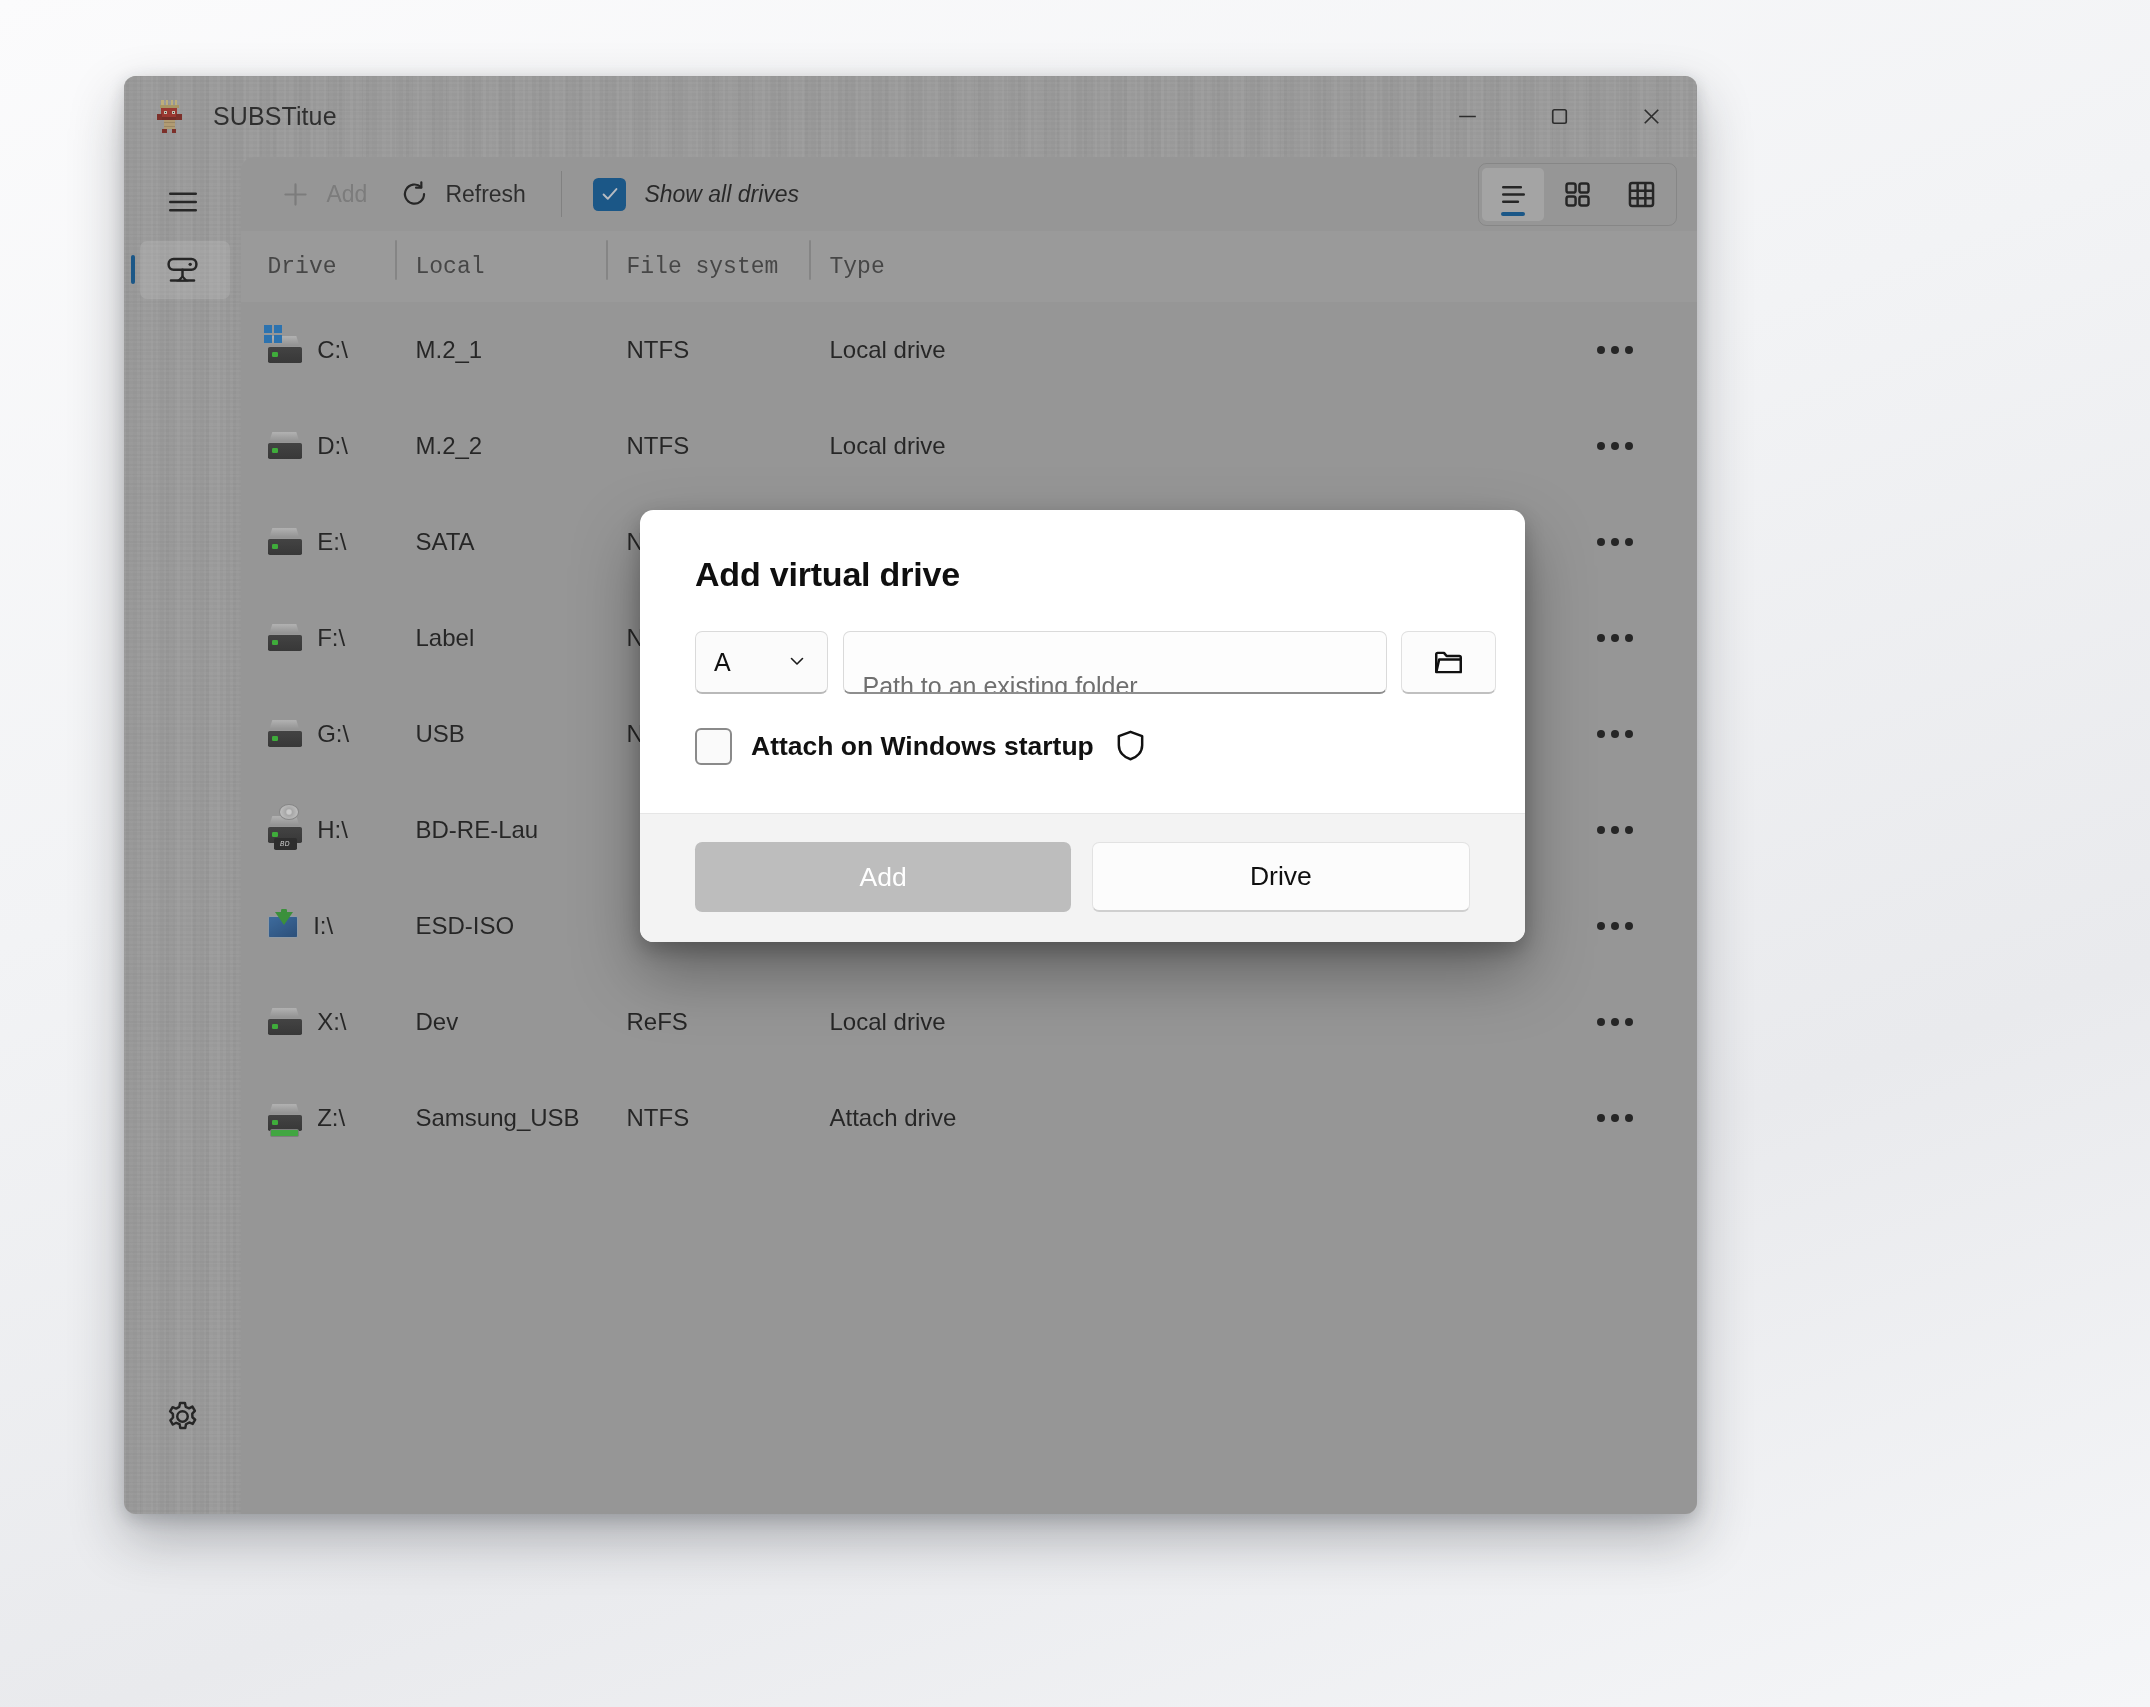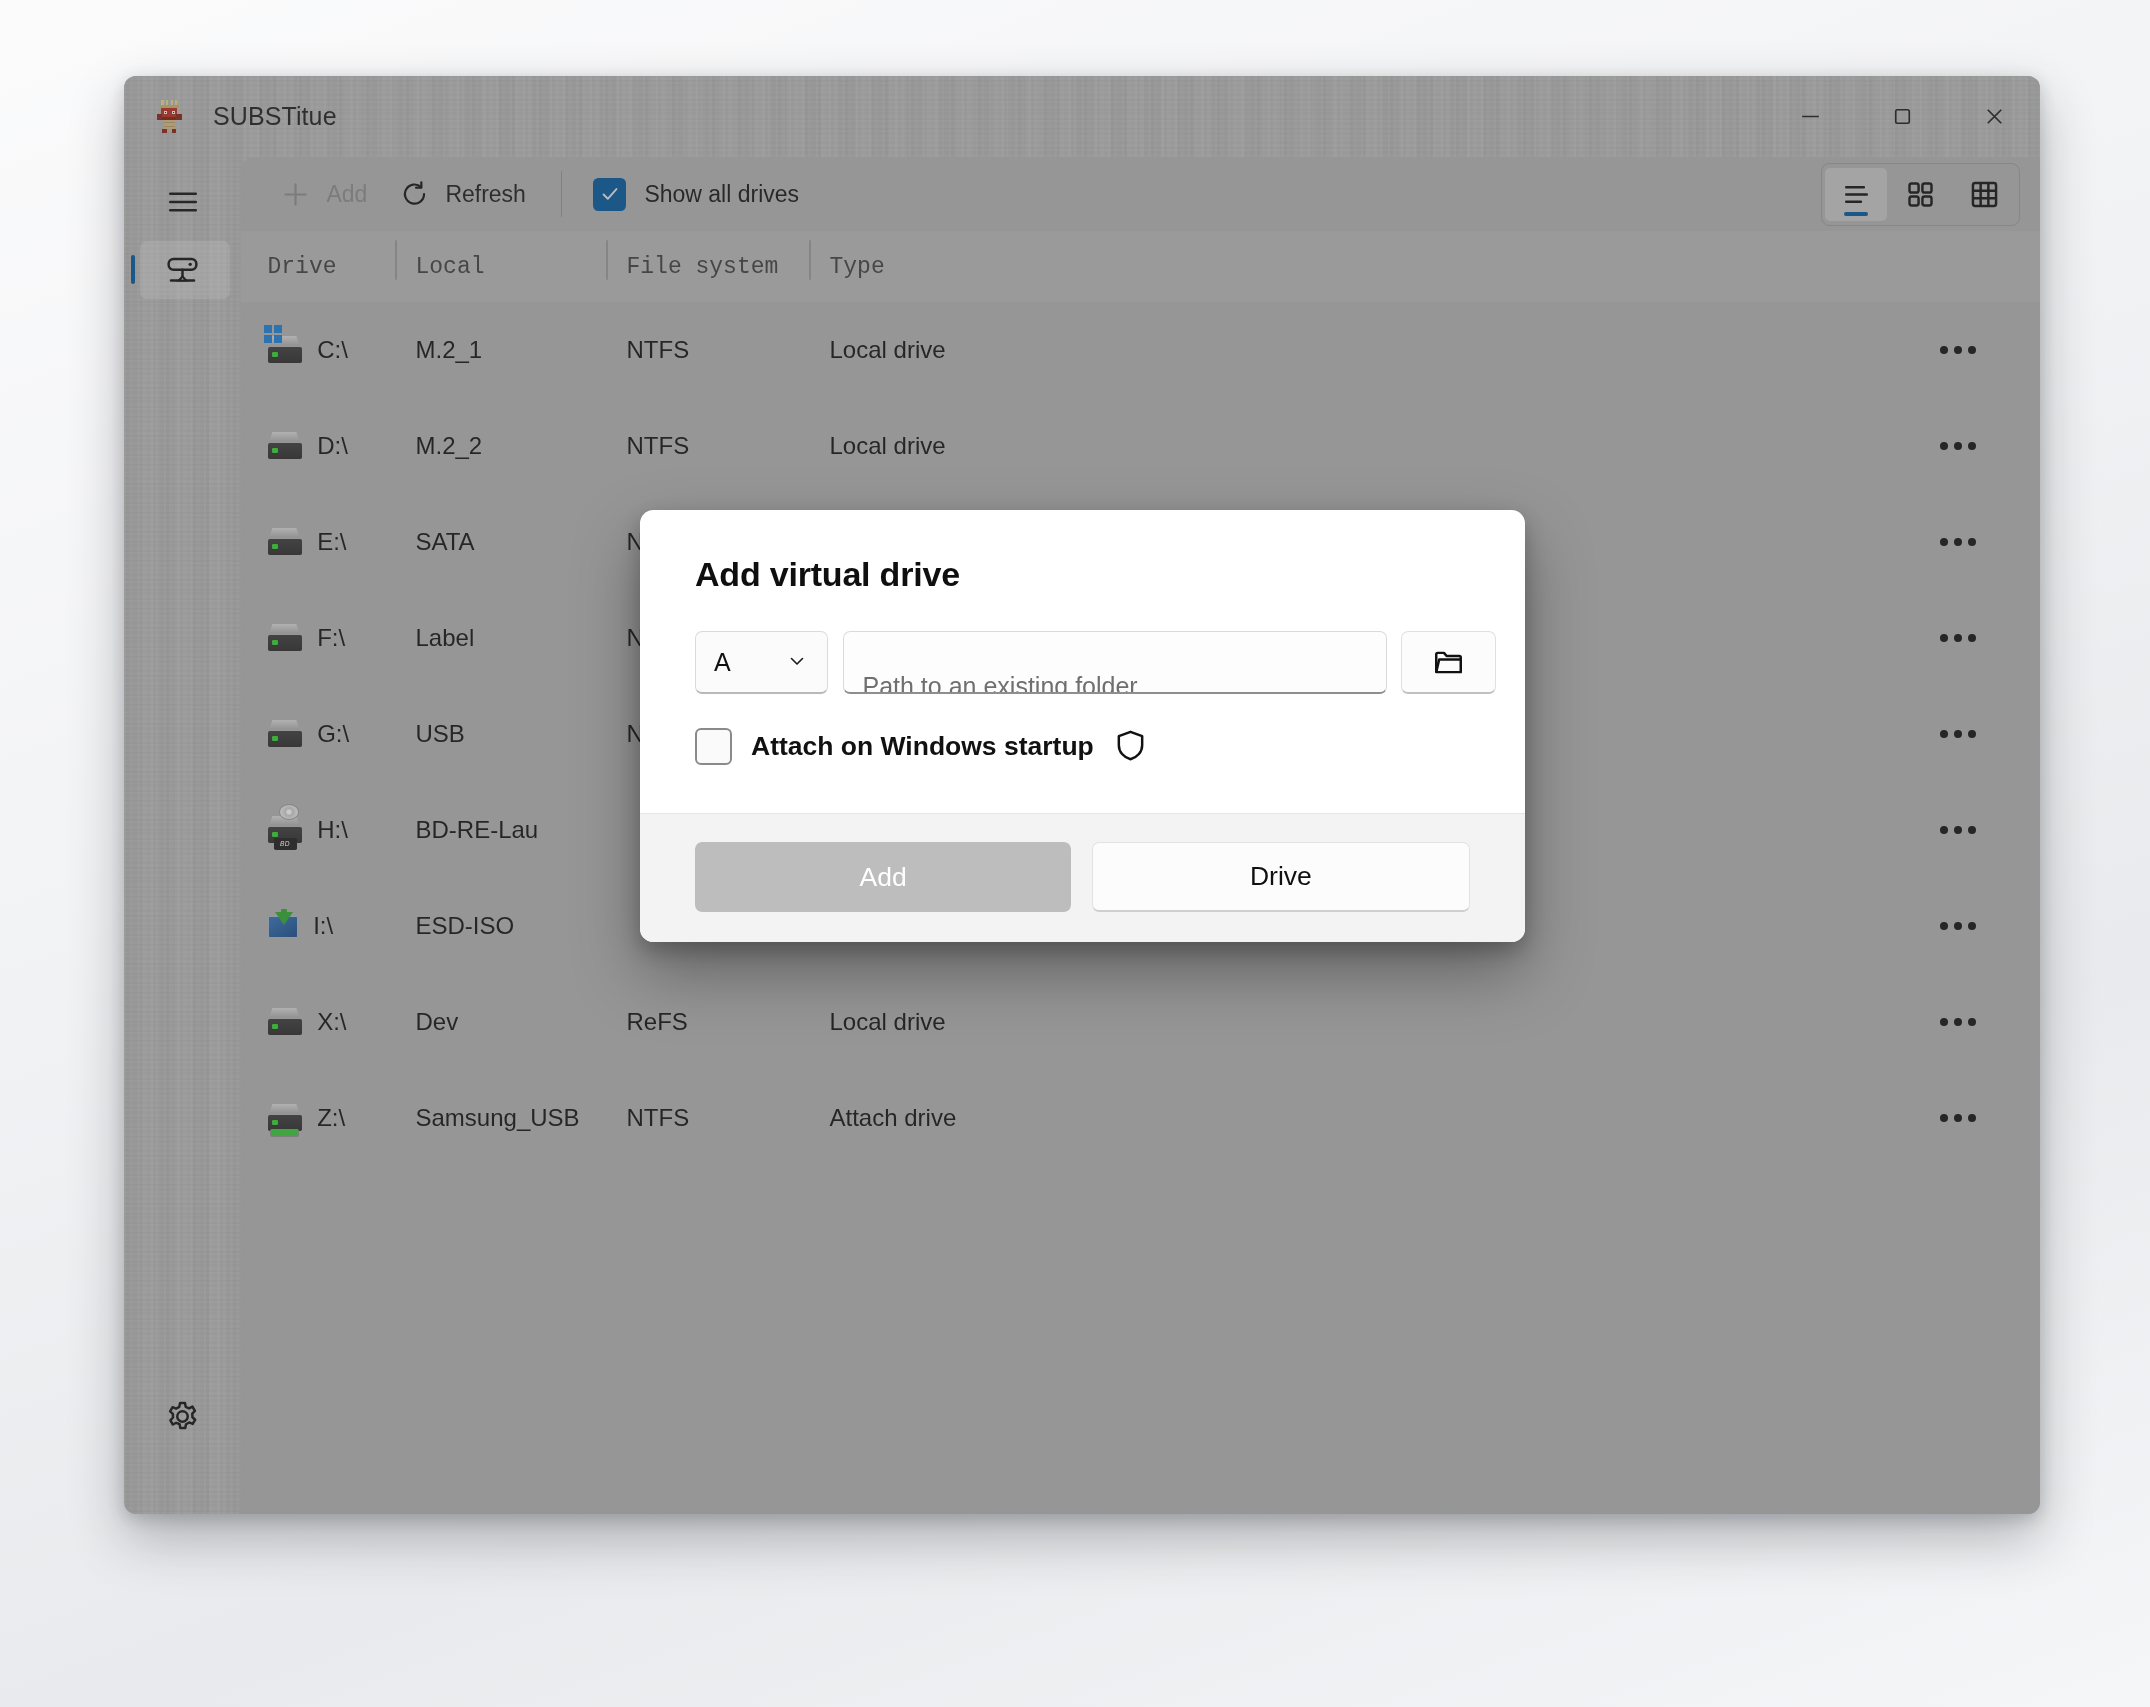--- a/index.html
+++ b/index.html
@@ -15,21 +15,21 @@
     font-family: "Liberation Sans", "DejaVu Sans", sans-serif;
     background: linear-gradient(160deg, #fbfbfc 0%, #f2f3f5 38%, #e9eaed 70%, #f5f6f8 100%);
     position: relative;
   }
 
   
   .window {
     position: absolute;
     left: 124px;
     top: 76px;
-    width: 1916px;
+    width: 1573px;
     height: 1438px;
     border-radius: 12px;
     background: #b5b5b5;
     box-shadow: 0 24px 54px rgba(30,34,40,.30), 0 4.8px 15.7px rgba(30,34,40,.18);
     overflow: hidden;
   }
 
   
   .mica {
     position: absolute;
@@ -154,21 +154,21 @@
     display: flex; align-items: center; gap: 18px;
     height: 48px; padding: 0 12px; border-radius: 6px; cursor: default;
   }
   .chkbox {
     width: 33px; height: 33px;
     border-radius: 5.4px;
     background: #00569b;
     display: flex; align-items: center; justify-content: center;
     flex: 0 0 auto;
   }
-  .chklabel { font-size: 23px; color: #141414; white-space: nowrap; }
+  .chklabel { font-size: 23px; color: #141414; white-space: nowrap; font-style: italic; }
 
   .viewgroup {
     margin-left: auto;
     display: flex;
     align-items: center;
     border: 1.8px solid rgba(0,0,0,.13);
     border-radius: 8.4px;
     padding: 2.4px;
     height: 63px;
   }

